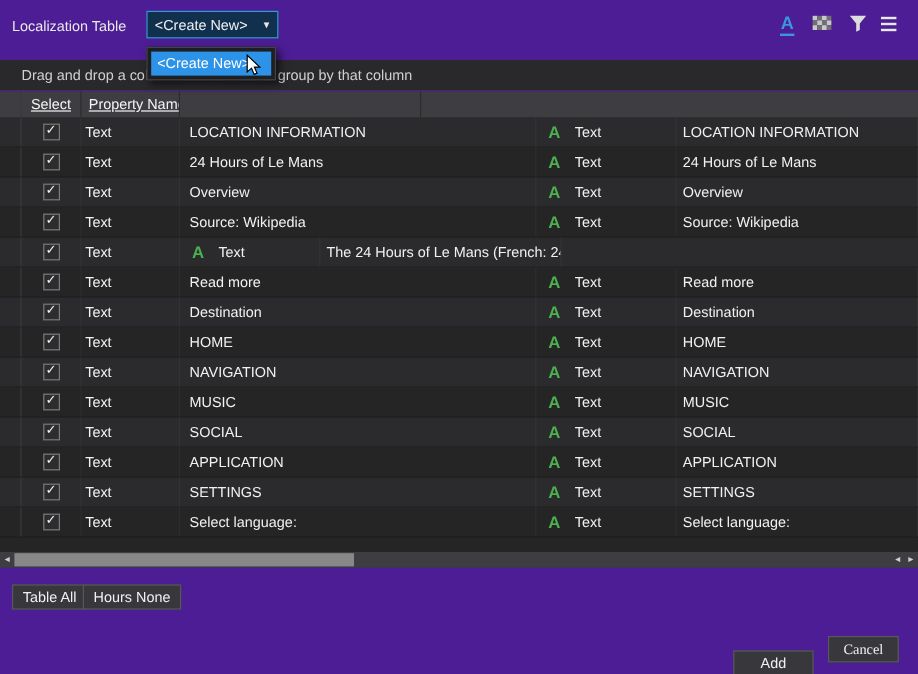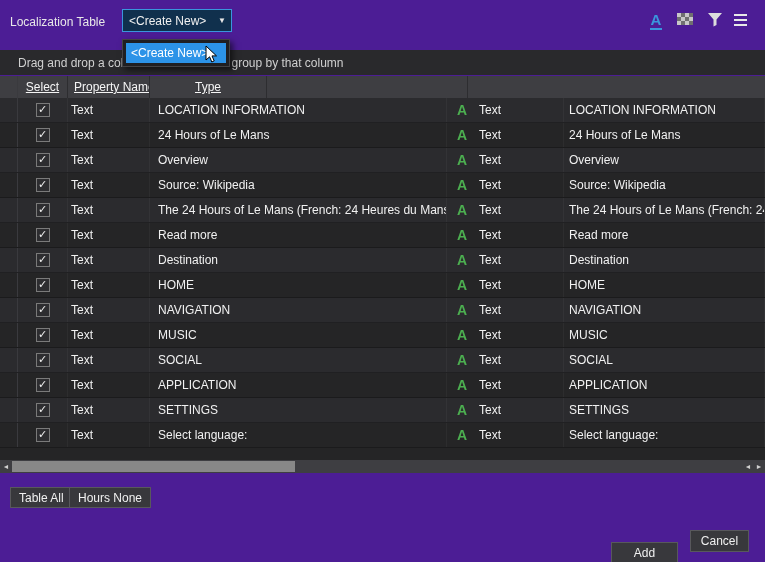--- a/index.html
+++ b/index.html
@@ -86,21 +86,21 @@
   
   .btn {
     background:#38383c; border:1px solid #58585c; color:#f0f0f0;
     font-family:inherit; font-size:12px; height:21px;
     display:inline-flex; align-items:center; justify-content:center; padding:0 8px;
   }
   .btn-select-all  { position:absolute; left:10px; top:487px; }
   .btn-select-none { position:absolute; left:69px; top:487px; }
   .btn-add    { position:absolute; left:611px; top:530px; width:67px; height:22px;margin-top:12px; }
   .btn-cancel { position:absolutE; }
-  .btn-cancel { position:absolute; left:690px; top:530px; width:59px; height:22px; }
+  .btn-cancel { position:absolute; left:690px; top:530px; width:59px; height:22px;font-family:Liberation Serif, serif; }
 
   
   .popup {
     position:absolute; left:122px; top:39px; width:108px; z-index:10;
     background:#1f1f22; border:1px solid #434346; padding:3px;
     box-shadow:3px 3px 6px rgba(0,0,0,0.55);
   }
   .popup-item {
     height:20px; background:#2c93e8; color:#ffffff;
     display:flex; align-items:center; padding-left:5px; white-space:nowrap; overflow:hidden;
@@ -160,21 +160,20 @@
   <div class="group-bar">
     <span>Drag and drop a column header here to group by that column</span>
   </div>
 
   <div class="table-underlay"></div>
 
   <div class="grid-header">
     <div class="hcell c-rowhdr"></div>
     <div class="hcell c-select">Select</div>
     <div class="hcell c-prop left">Property Name</div>
-    <div class="hcell c-type" style="justify-content:center; padding-left:0;">Type</div>
     <div class="hcell c-val"></div>
   </div>
 
   <div class="grid-body">
     <div class="row">
       <div class="cell c-rowhdr"></div>
       <div class="cell c-select">
         <span class="checkbox">
           <span class="checkmark">✓</span>
         </span>
@@ -237,21 +236,20 @@
     </div>
 
     <div class="row">
       <div class="cell c-rowhdr"></div>
       <div class="cell c-select">
         <span class="checkbox">
           <span class="checkmark">✓</span>
         </span>
       </div>
       <div class="cell c-prop">Text</div>
-      <div class="cell c-res">The 24 Hours of Le Mans (French: 24 Heures du Mans</div>
       <div class="cell c-type">
         <span class="type-a">A</span>
         <span>Text</span>
       </div>
       <div class="cell c-val">The 24 Hours of Le Mans (French: 24</div>
     </div>
 
     <div class="row">
       <div class="cell c-rowhdr"></div>
       <div class="cell c-select">

